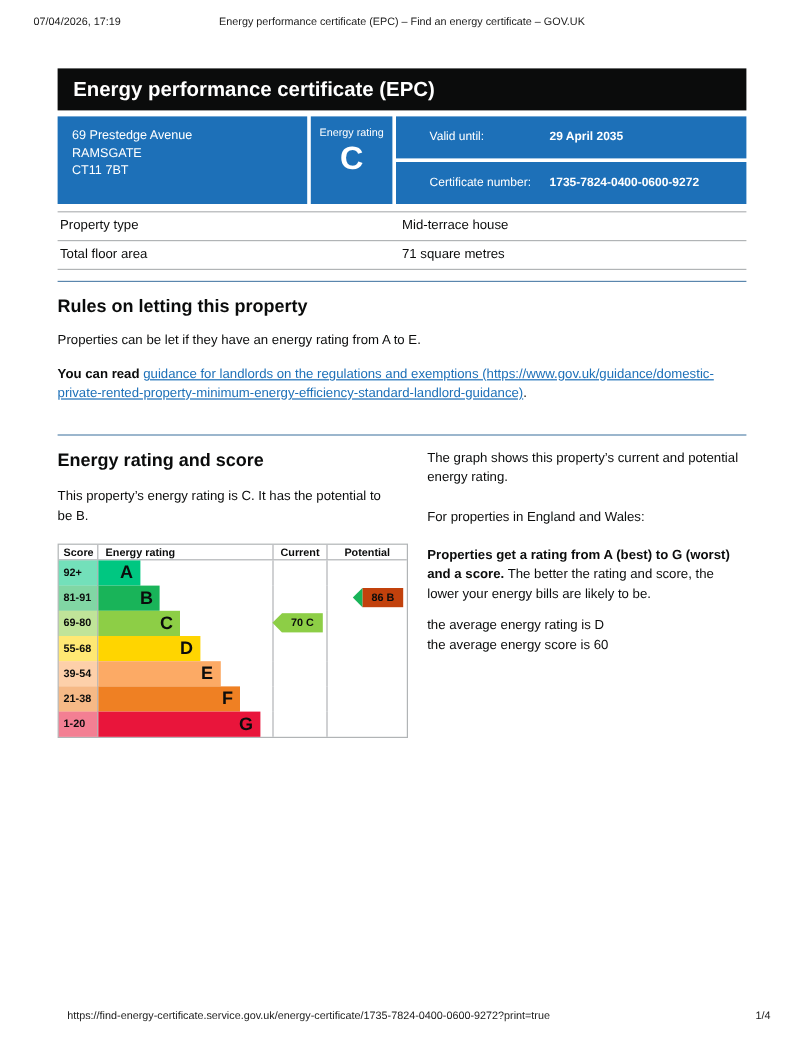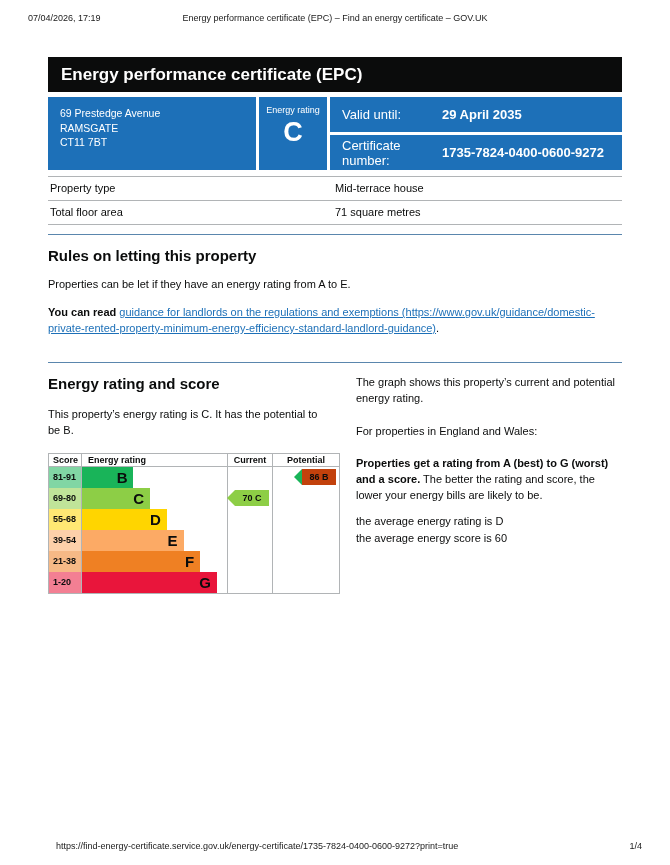--- a/index.html
+++ b/index.html
@@ -23,21 +23,21 @@
   .banner{background:var(--banner);color:#fff;font-size:17px;font-weight:bold;
     padding:0 13px;height:35px;line-height:35px;}
   
   .summary{display:flex;gap:3px;margin-top:5px;height:73px;}
   .summary>div{background:var(--box);color:#fff;}
   .sum-address{width:208px;padding:9px 12px;font-size:10.5px;line-height:1.4;}
   .sum-rating{width:68px;text-align:center;padding-top:8px;}
   .sum-rating .lbl{font-size:9px;}
   .sum-rating .big{font-size:27px;font-weight:bold;line-height:1.3;}
   .sum-valid{flex:1;display:flex;flex-direction:column;gap:3px;background:#fff !important;}
-  .sum-valid .vrow{flex:1;background:var(--box);display:flex;align-items:center;padding:0 12px;font-size:13px;}
+  .sum-valid .vrow{flex:1;background:var(--box);display:flex;align-items:center;padding:0 28px;font-size:10px;}
   .sum-valid .vlabel{width:100px;flex:0 0 100px;}
   .sum-valid .vvalue{font-weight:bold;}
   
   .ptable{margin-top:6px;border-top:1px solid var(--gray);font-size:11px;}
   .ptable .prow{display:flex;padding:5px 0 6px 2px;border-bottom:1px solid var(--gray);}
   .ptable .plabel{width:285px;flex:0 0 285px;}
   hr.break{border:none;border-top:1px solid var(--rule);margin:9px 0 0 0;}
   hr.break2{border:none;border-top:1px solid var(--rule);margin:25px 0 0 0;}
   h2{font-size:15px;font-weight:bold;margin:12px 0 0 0;}
   p{font-size:11px;line-height:1.45;margin:13px 0 0 0;}
@@ -138,20 +138,28 @@
       
       <div class="epc-chart">
         <div class="epc-head">
           <div class="hc hc-score">Score</div>
           <div class="hc hc-rating">Energy rating</div>
           <div class="hc hc-current">Current</div>
           <div class="hc hc-potential">Potential</div>
         </div>
         <div>
             <div class="epc-row">
+              <div class="epc-score-cell" style="background: rgba(0, 199, 129, 0.55);">92+</div>
+              <div class="epc-rating-cell">
+                <div class="epc-bar" style="width: 24%; background: rgb(0, 199, 129);">A</div>
+              </div>
+              <div class="epc-current-cell"></div>
+              <div class="epc-potential-cell"></div>
+            </div>
+            <div class="epc-row">
               <div class="epc-score-cell" style="background: rgba(25, 180, 89, 0.55);">81-91</div>
               <div class="epc-rating-cell">
                 <div class="epc-bar" style="width: 35.5%; background: rgb(25, 180, 89);">B</div>
               </div>
               <div class="epc-current-cell"></div>
               <div class="epc-potential-cell">
                 <div class="epc-arrow" style="background: #c2410c; --c: #19b459;">86 B</div>
               </div>
             </div>
             <div class="epc-row">

